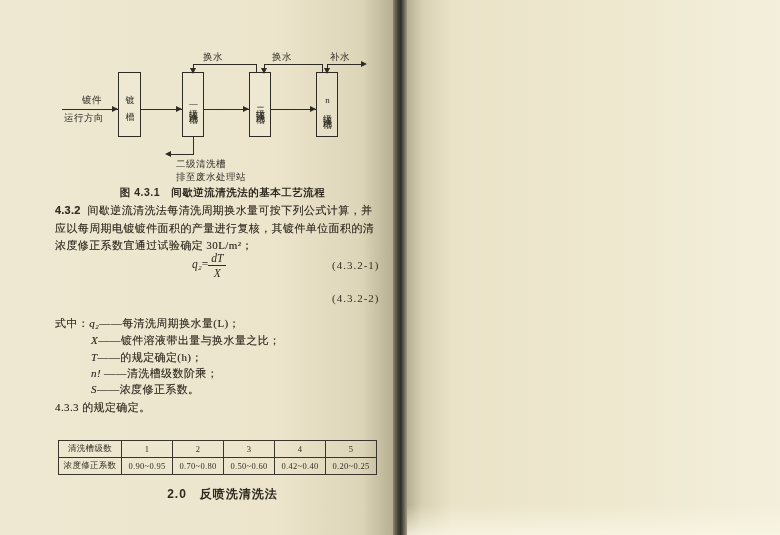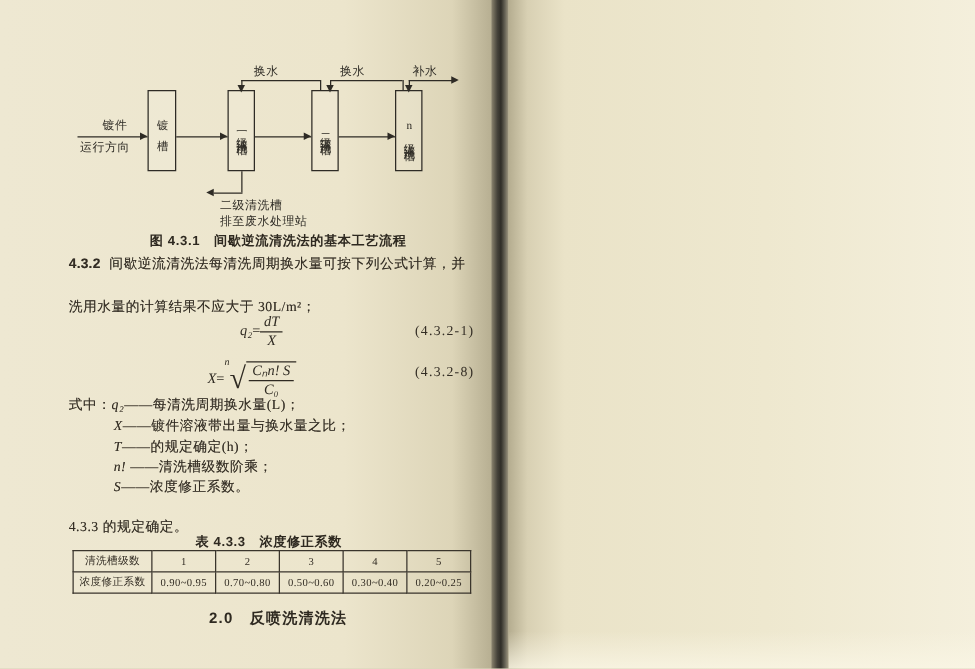--- a/index.html
+++ b/index.html
@@ -109,62 +109,59 @@
       <div class="ln h" style="left:171px;top:154px;width:23px"></div>
       <div class="ah l" style="left:165px;top:151px"></div>
       <div class="dlab" style="left:176px;top:158px">二级清洗槽</div>
       <div class="dlab" style="left:176px;top:171px">排至废水处理站</div>
 
       <div class="cap" style="left:55px;top:186px;width:335px">图 4.3.1　间歇逆流清洗法的基本工艺流程</div>
     </div>
 
     <div class="tl" style="left:55px;top:203px">
       <span class="b">4.3.2</span><span>间歇逆流清洗法每清洗周期换水量可按下列公式计算，并</span></div>
-    <div class="tl" style="left:55px;top:238px">洗用水量的计算结果不应大于 30L/m²；</div>
+    <div class="tl" style="left:55px;top:221px">应以每周期电镀镀件面积的产量进行复核，其镀件单位面积的清</div>
+    <div class="tl" style="left:55px;top:238px">浓度修正系数宜通过试验确定 30L/m²；</div>
 
     <div class="formula" style="left:192px;top:252px">
       <span class="m">q₂</span><span>=</span><span class="frac"><span class="num m">dT</span><span class="den m">X</span></span>
     </div>
     <div class="ftag" style="left:332px;top:259px">(4.3.2-1)</div>
 
-    <div class="formula" style="left:166px;top:285px">
-      <span class="m">X</span><span>=</span><span class="ridx">n</span><span class="rsign">√</span><span class="rbar"><span class="frac"><span class="num m">Cₙn!  S</span><span class="den m">C₀</span></span></span>
-    </div>
-    <div class="ftag" style="left:332px;top:292px">(4.3.2-8)</div>
+    <div class="ftag" style="left:332px;top:292px">(4.3.2-2)</div>
 
     <div class="tl" style="left:55px;top:316px">
       <span>式中：</span><span class="m">q₂</span><span>——每清洗周期换水量(L)；</span></div>
     <div class="tl" style="left:91px;top:333px">
       <span class="m">X</span><span>——镀件溶液带出量与换水量之比；</span></div>
     <div class="tl" style="left:91px;top:350px">
       <span class="m">T</span><span>——的规定确定(h)；</span></div>
     <div class="tl" style="left:91px;top:366px">
       <span class="m">n!</span><span> ——清洗槽级数阶乘；</span></div>
     <div class="tl" style="left:91px;top:382px">
       <span class="m">S</span><span>——浓度修正系数。</span></div>
 
-    <div class="tl" style="left:55px;top:414px">4.3.3 的规定确定。</div>
-
-    <div class="cap" style="left:58px;top:427px;width:314px">表 4.3.3　浓度修正系数</div>
+    <div class="tl" style="left:55px;top:400px">4.3.3 的规定确定。</div>
+
     <table class="ctable" style="left:58px;top:440px">
       <tbody>
           <tr>
         <td class="c0">清洗槽级数</td>
         <td class="cn">1</td>
         <td class="cn">2</td>
         <td class="cn">3</td>
         <td class="cn">4</td>
         <td class="cn">5</td>
       </tr>
       <tr>
         <td class="c0">浓度修正系数</td>
         <td class="cn">0.90~0.95</td>
         <td class="cn">0.70~0.80</td>
         <td class="cn">0.50~0.60</td>
-        <td class="cn">0.30~0.40</td>
+        <td class="cn">0.42~0.40</td>
         <td class="cn">0.20~0.25</td>
       </tr>
     </tbody>
       </table>
 
     <div class="hd" style="left:55px;top:486px;width:335px">2.0　反喷洗清洗法</div>
   </div>
 
   <div id="gutter"></div>
 

